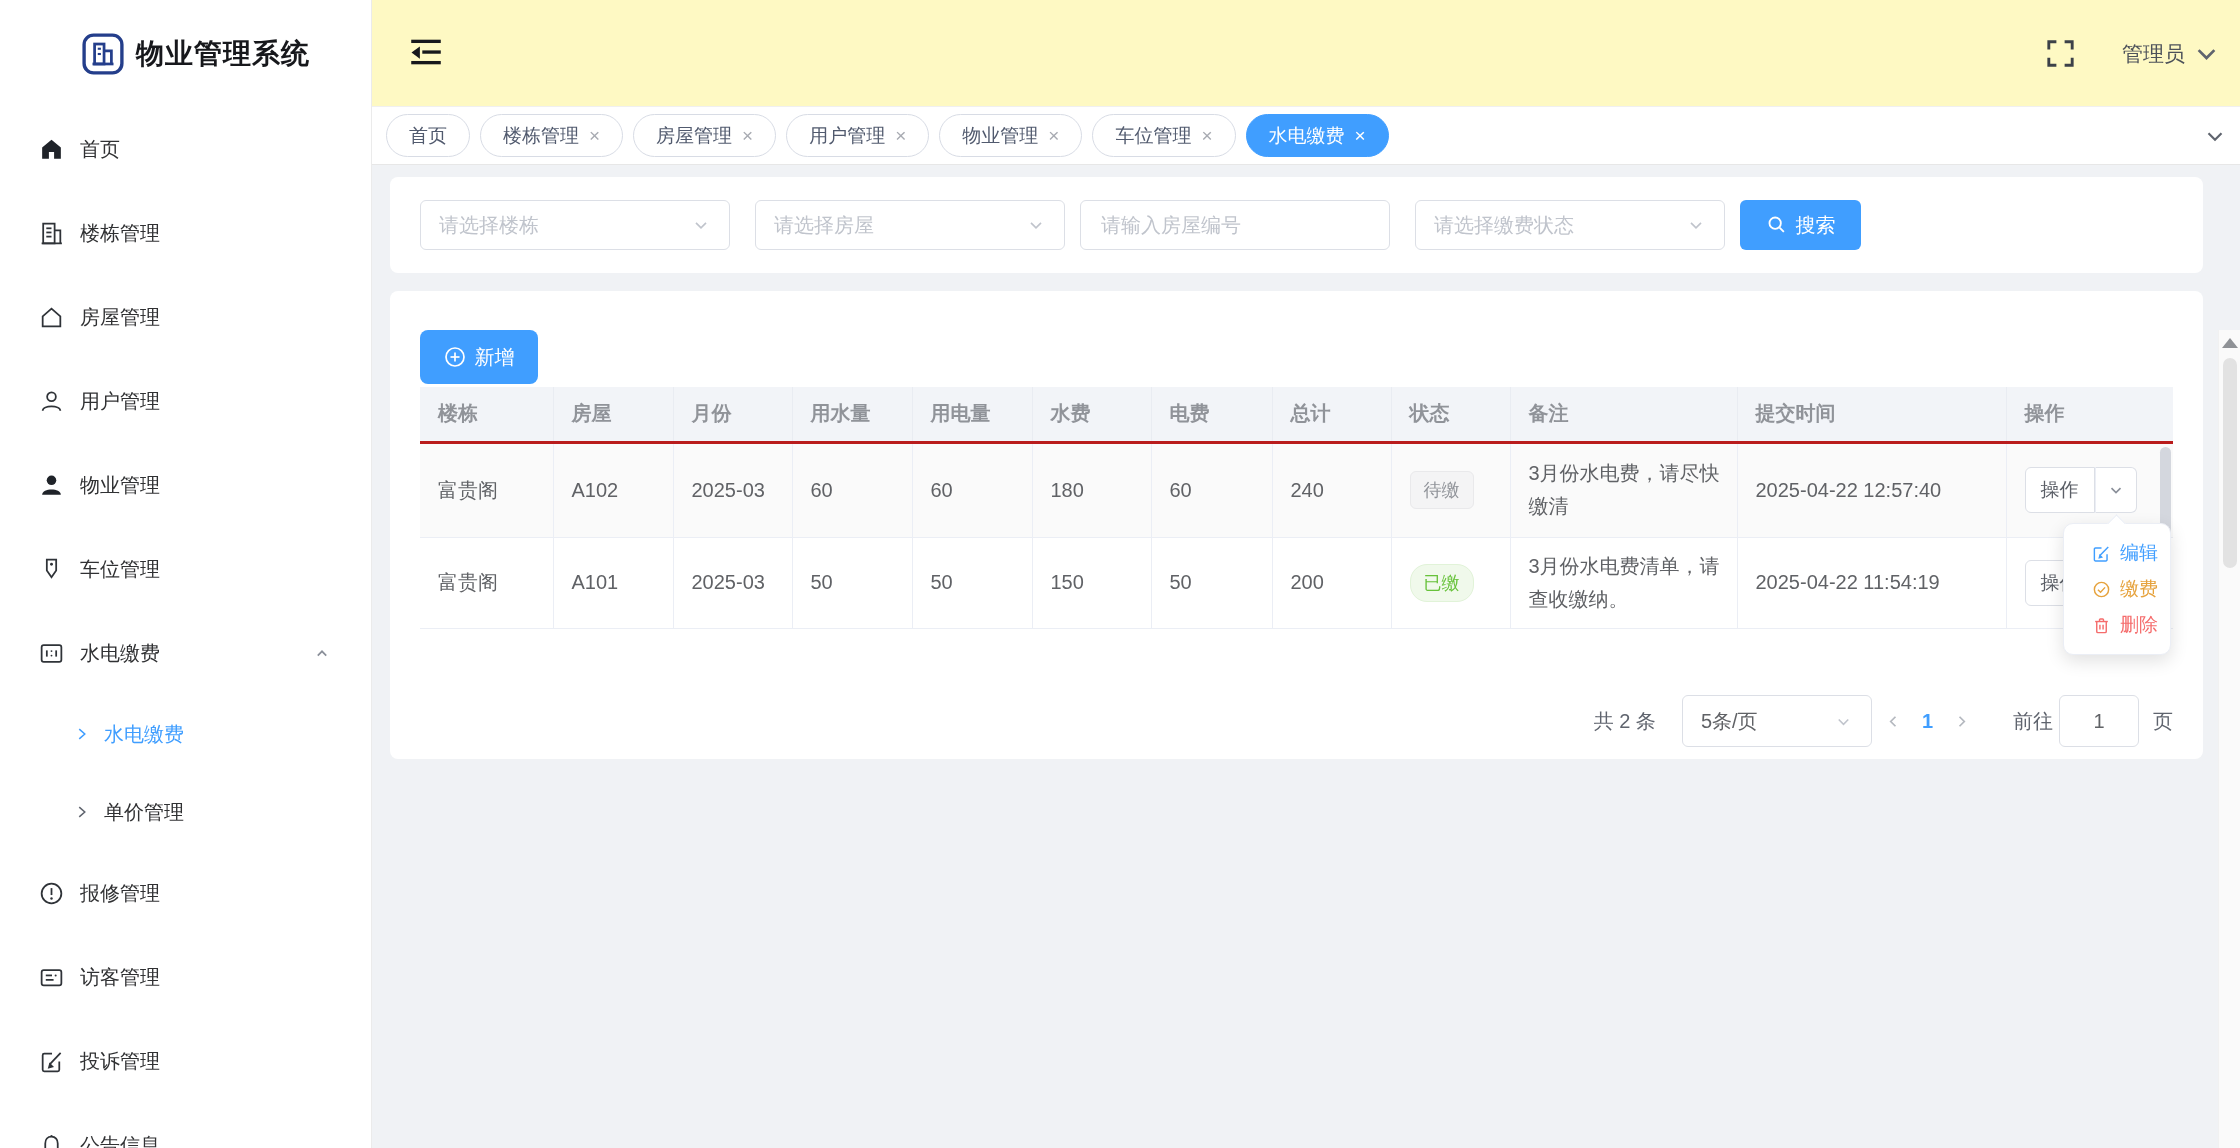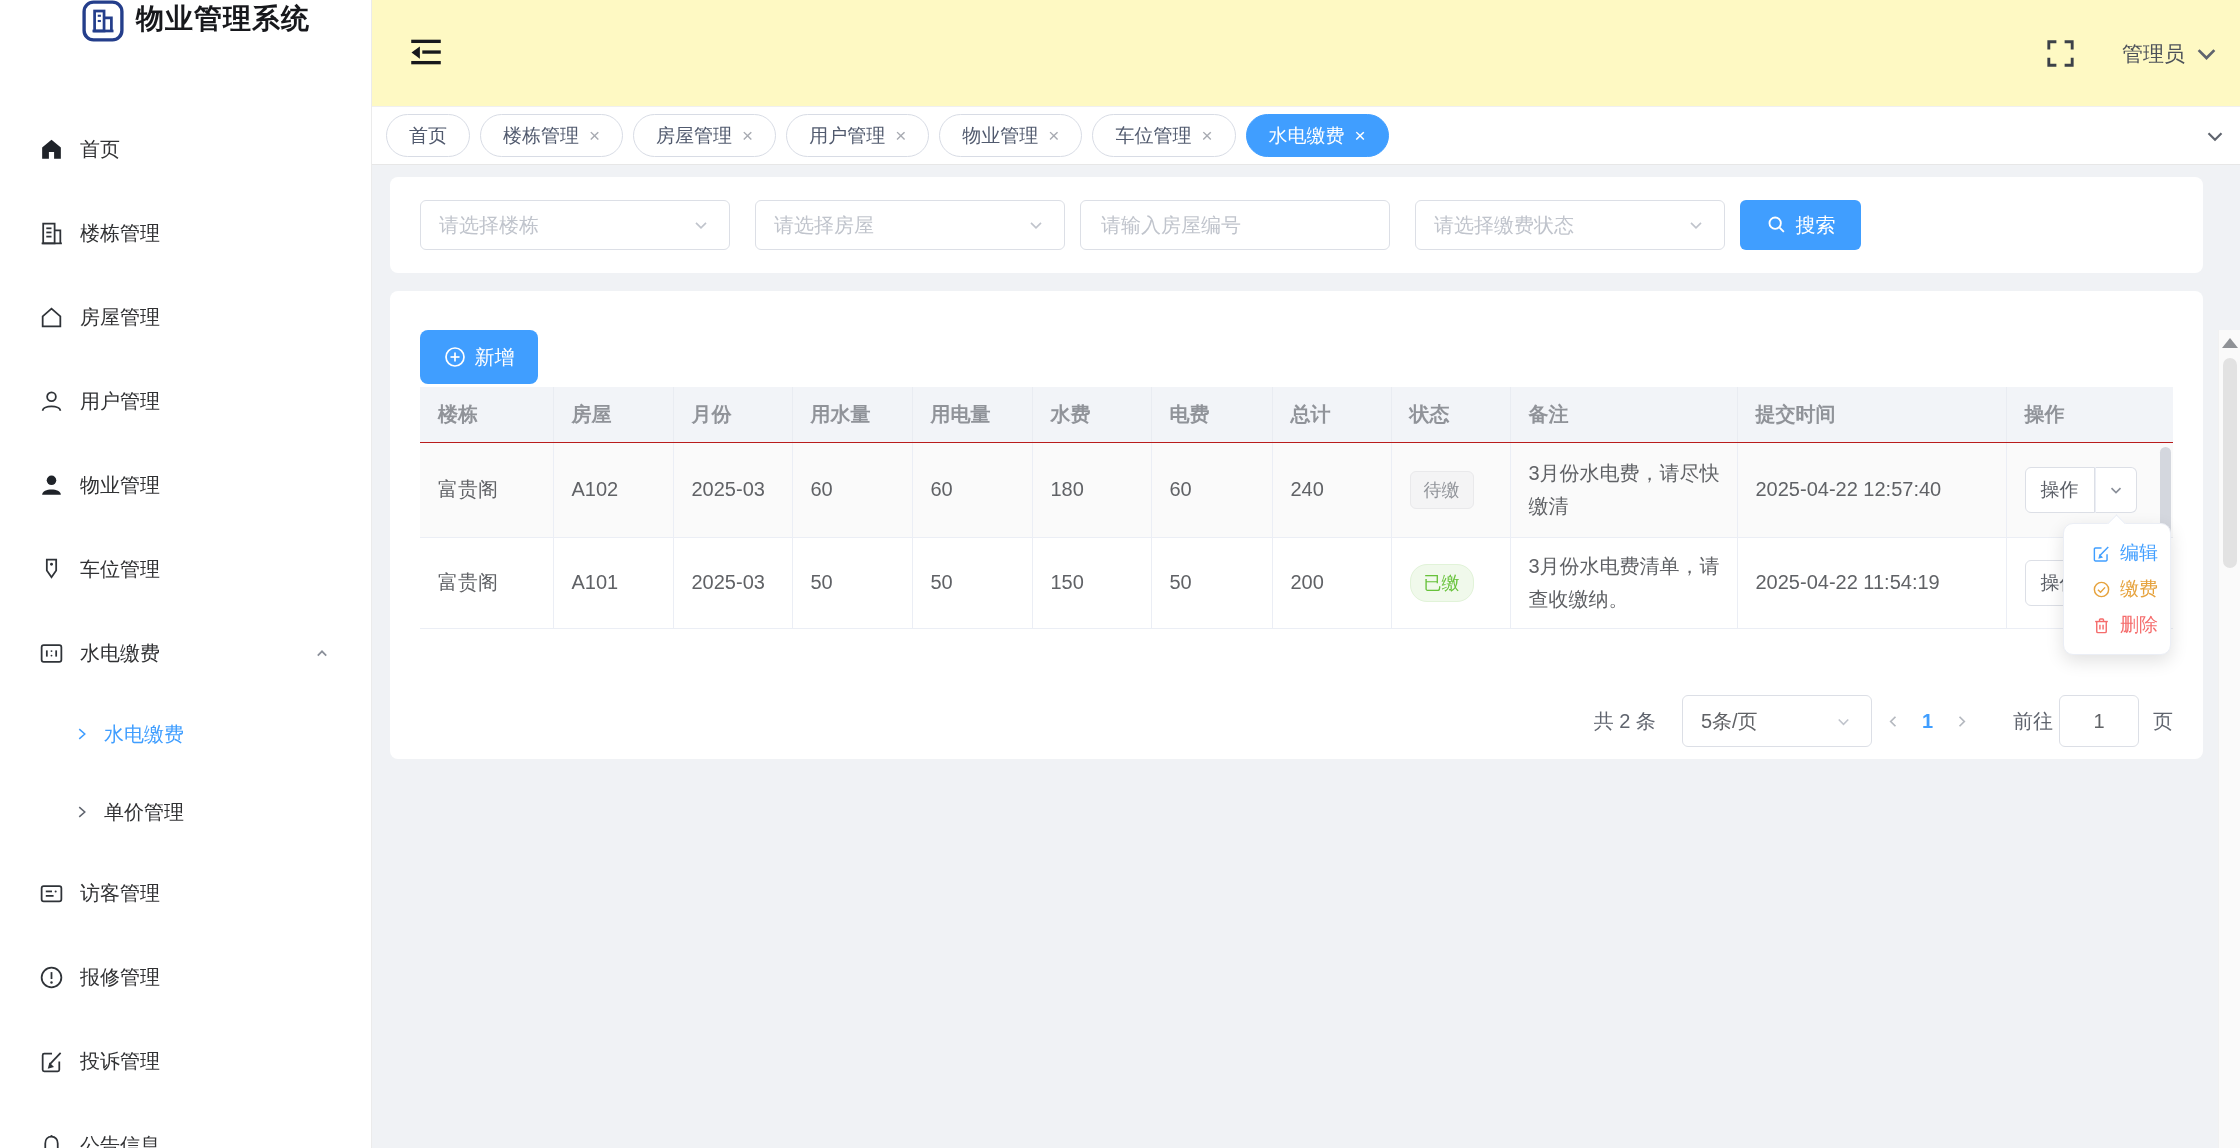--- a/index.html
+++ b/index.html
@@ -3,21 +3,21 @@
 <meta charset="utf-8">
 <style>
   html,body{margin:0;padding:0;background:#fff;}
   *{box-sizing:border-box;}
   #screen{position:relative;width:2240px;height:1148px;background:#f0f2f5;overflow:hidden;
           font-family:"Liberation Sans", sans-serif;color:#303133;}
 
   
   .sidebar{position:absolute;left:0;top:0;width:372px;height:1148px;background:#fff;
            border-right:1px solid #ebebeb;z-index:8;}
-  .logo{height:107px;display:flex;padding-left:82px;}
+  .logo{height:107px;display:flex;align-items:center;padding-left:82px;}
   .logo-title{font-size:28px;font-weight:700;color:#17181c;margin-left:12px;letter-spacing:1px;}
   .menu{height:1041px;overflow:hidden;}
   .mi{height:84px;display:flex;align-items:center;padding-left:38px;font-size:20px;color:#303133;cursor:pointer;}
   .mi .ic{width:27px;height:27px;margin-right:15px;flex:0 0 27px;display:flex;align-items:center;}
   .mi .grow{flex:1;}
   .mi .chev{margin-right:38px;}
   .smi{height:78px;display:flex;align-items:center;padding-left:73px;font-size:20px;color:#303133;cursor:pointer;}
   .smi .arr{width:18px;height:18px;margin-right:13px;display:flex;align-items:center;color:#5f646e;}
   .smi.active{color:#409EFF;}
   .smi.active .arr{color:#409EFF;}
@@ -65,21 +65,21 @@
              gap:8px;cursor:pointer;font-family:inherit;}
 
   
   .addbtn{position:absolute;left:30px;top:39px;width:118px;height:54px;background:#409EFF;border:none;
           border-radius:8px;color:#fff;font-size:20px;display:flex;align-items:center;justify-content:center;
           gap:9px;cursor:pointer;font-family:inherit;}
 
   
   table.grid{position:absolute;left:30px;top:96px;width:1753px;border-collapse:collapse;table-layout:fixed;}
   table.grid th{height:55px;background:#f2f4f8;color:#909399;font-size:20px;font-weight:700;text-align:left;
-                padding:0 0 0 18px;border-right:1px solid #e9ecf2;border-bottom:1px solid #b91c1c;}
+                padding:0 0 0 18px;border-right:1px solid #e9ecf2;border-bottom:3px solid #b91c1c;}
   table.grid th:last-child{border-right:none;}
   table.grid td{color:#606266;font-size:20px;text-align:left;padding:0 8px 0 18px;vertical-align:middle;
                 border-right:1px solid #ebeef5;border-bottom:1px solid #ebeef5;}
   table.grid td:last-child{border-right:none;}
   tr.r1{height:95px;background:#fafafa;}
   tr.r2{height:91px;background:#fff;}
   td.remark{padding-right:24px;line-height:1.65;}
   .tag{display:inline-block;height:38px;line-height:36px;padding:0 13px;border-radius:6px;font-size:18px;border:1px solid;}
   .tag.pending{background:#f4f4f5;border-color:#e9e9eb;color:#909399;}
   .tag.paid{background:#f0f9eb;border-color:#e1f3d8;color:#67C23A;border-radius:17px;}
@@ -229,37 +229,37 @@
         <span class="arr">
           <svg width="18" height="18" viewBox="0 0 26 26" fill="none" stroke="currentColor" stroke-width="2.2">
               <polyline points="9,6 17,13 9,20"></polyline>
             </svg>
         </span>
         <span>单价管理</span>
       </div>
       <div class="mi">
         <span class="ic">
           <svg width="27" height="27" viewBox="0 0 26 26" fill="none" stroke="#2f3338" stroke-width="1.7">
+              <circle cx="13" cy="13" r="9.5"></circle>
+              <line x1="13" y1="7.8" x2="13" y2="14.5"></line>
+              <circle cx="13" cy="17.8" r="1.2" fill="#2f3338" stroke="none"></circle>
+            </svg>
+        </span>
+        <span>报修管理</span>
+      </div>
+      <div class="mi">
+        <span class="ic">
+          <svg width="27" height="27" viewBox="0 0 26 26" fill="none" stroke="#2f3338" stroke-width="1.7">
               <rect x="3.5" y="6" width="19" height="14.5" rx="2"></rect>
               <line x1="7.5" y1="11" x2="13.5" y2="11"></line>
               <circle cx="17" cy="11" r="1" fill="#2f3338" stroke="none"></circle>
               <line x1="7.5" y1="15.3" x2="15" y2="15.3"></line>
             </svg>
         </span>
         <span>访客管理</span>
-      </div>
-      <div class="mi">
-        <span class="ic">
-          <svg width="27" height="27" viewBox="0 0 26 26" fill="none" stroke="#2f3338" stroke-width="1.7">
-              <circle cx="13" cy="13" r="9.5"></circle>
-              <line x1="13" y1="7.8" x2="13" y2="14.5"></line>
-              <circle cx="13" cy="17.8" r="1.2" fill="#2f3338" stroke="none"></circle>
-            </svg>
-        </span>
-        <span>报修管理</span>
       </div>
       <div class="mi">
         <span class="ic">
           <svg width="27" height="27" viewBox="0 0 26 26" fill="none" stroke="#2f3338" stroke-width="1.7">
               <path d="M20.5 13 V21 a1.5 1.5 0 0 1 -1.5 1.5 H6 A1.5 1.5 0 0 1 4.5 21 V7 a1.5 1.5 0 0 1 1.5 -1.5 h7.5"></path>
               <path d="M11.5 15.5 L21.8 4.8"></path>
               <path d="M11.5 15.5 l-0.9 3.2 3.2 -0.9 z" fill="#2f3338"></path>
             </svg>
         </span>
         <span>投诉管理</span>

